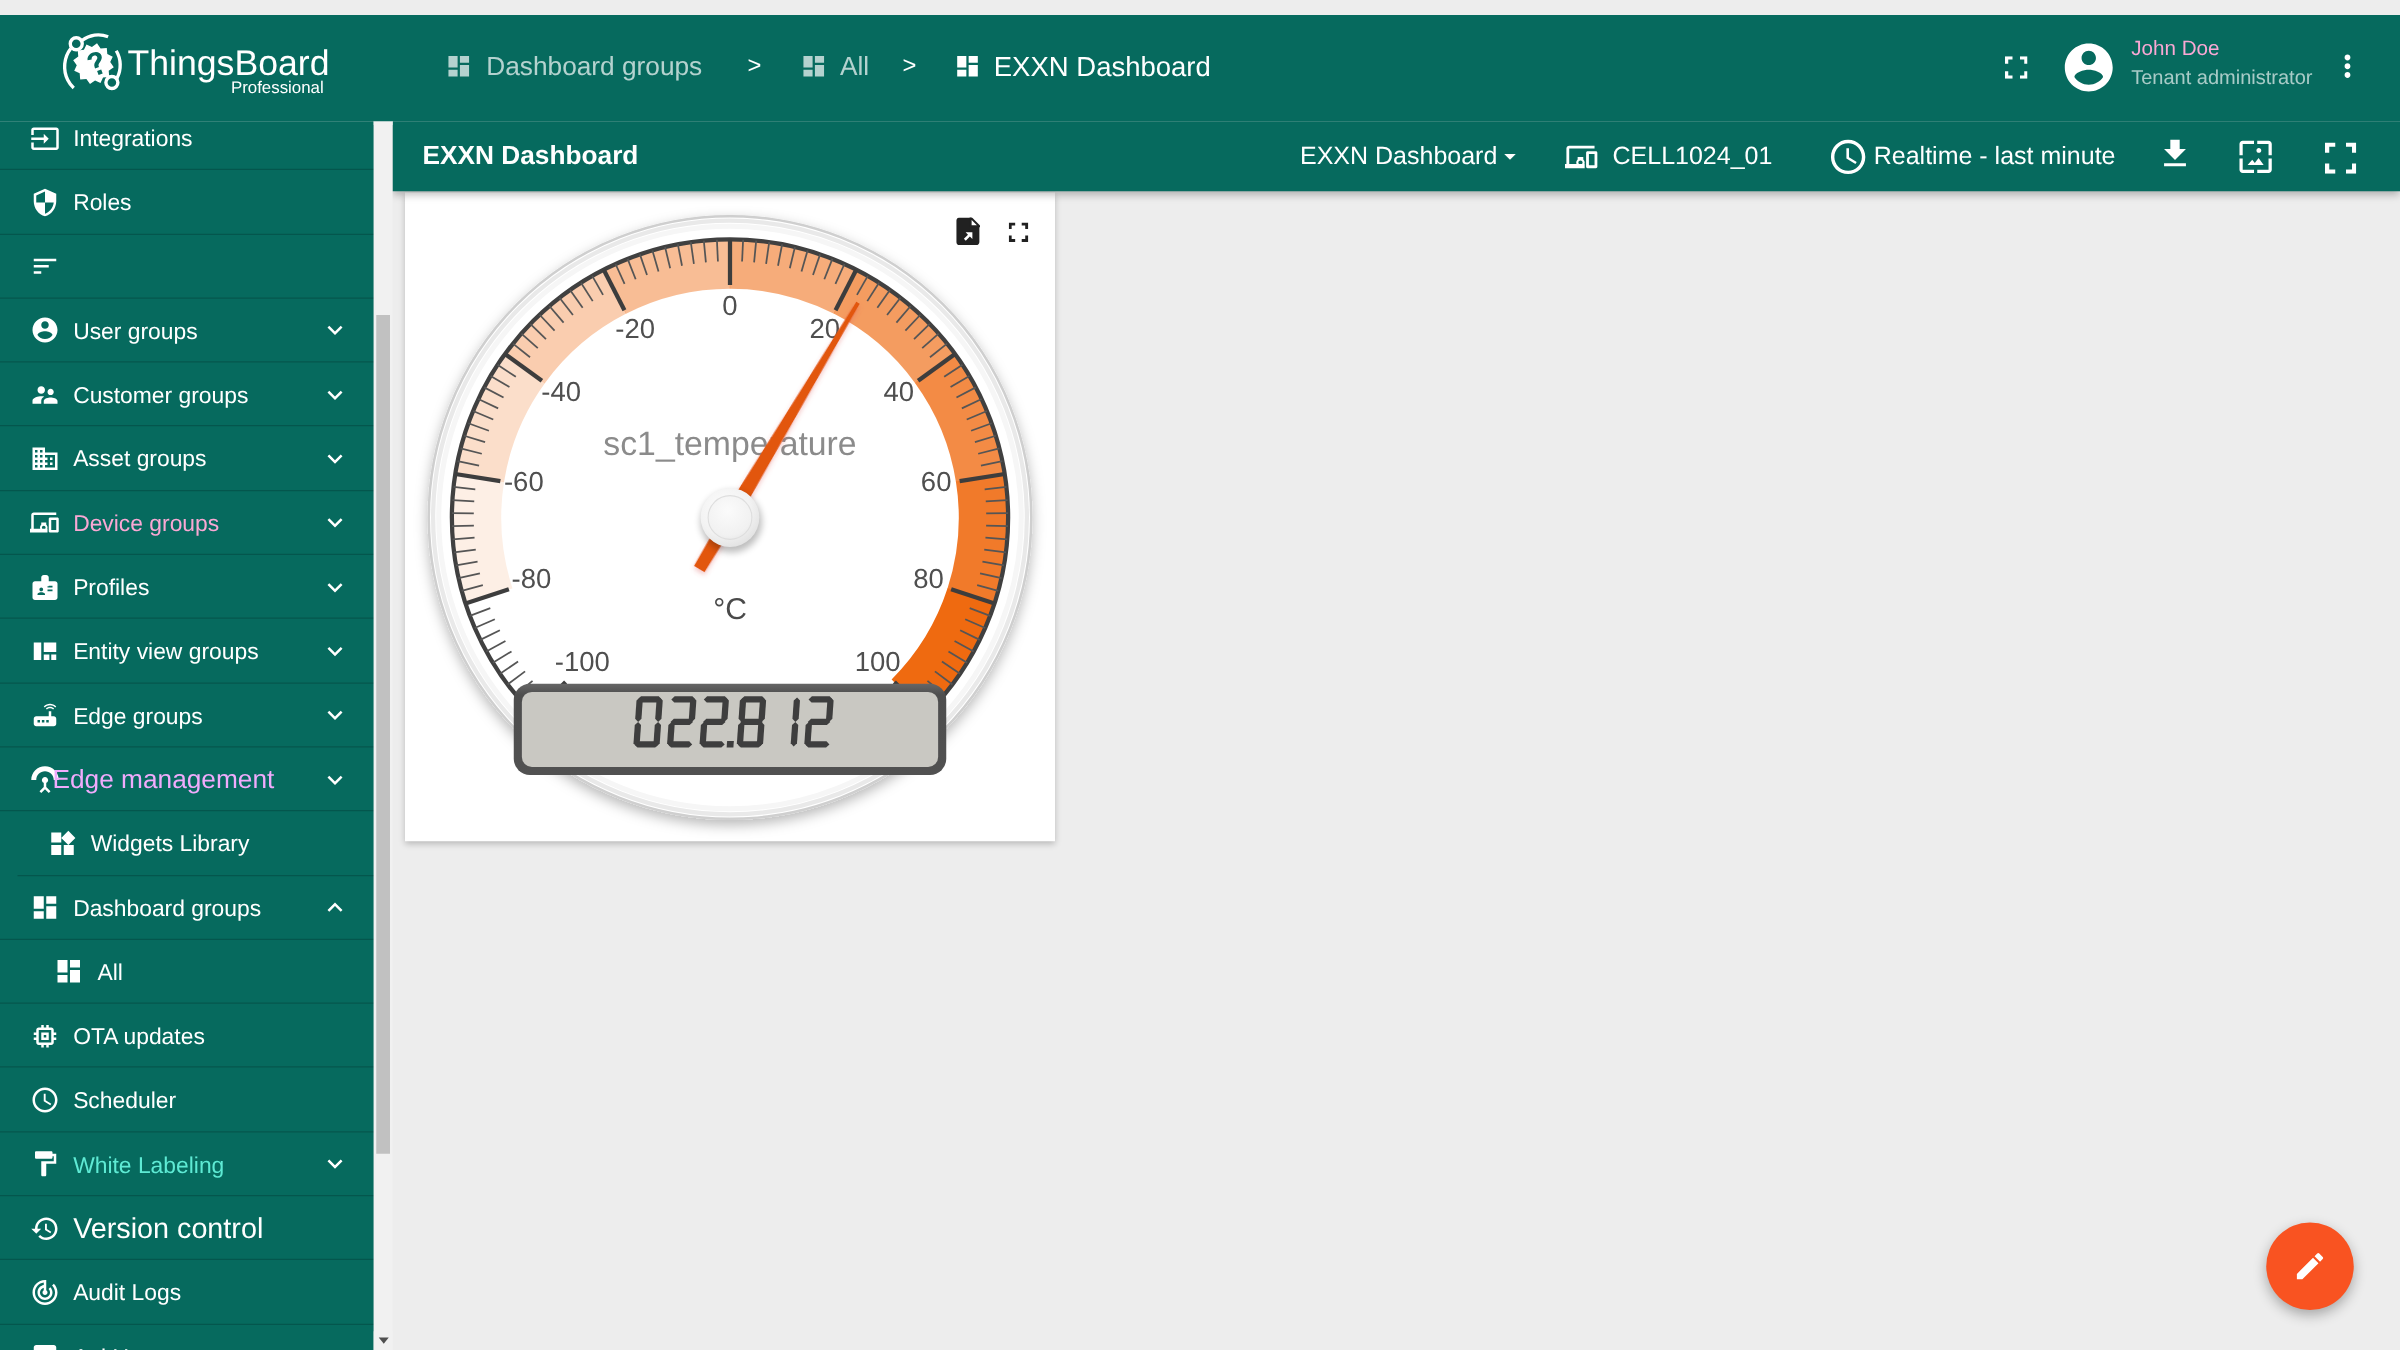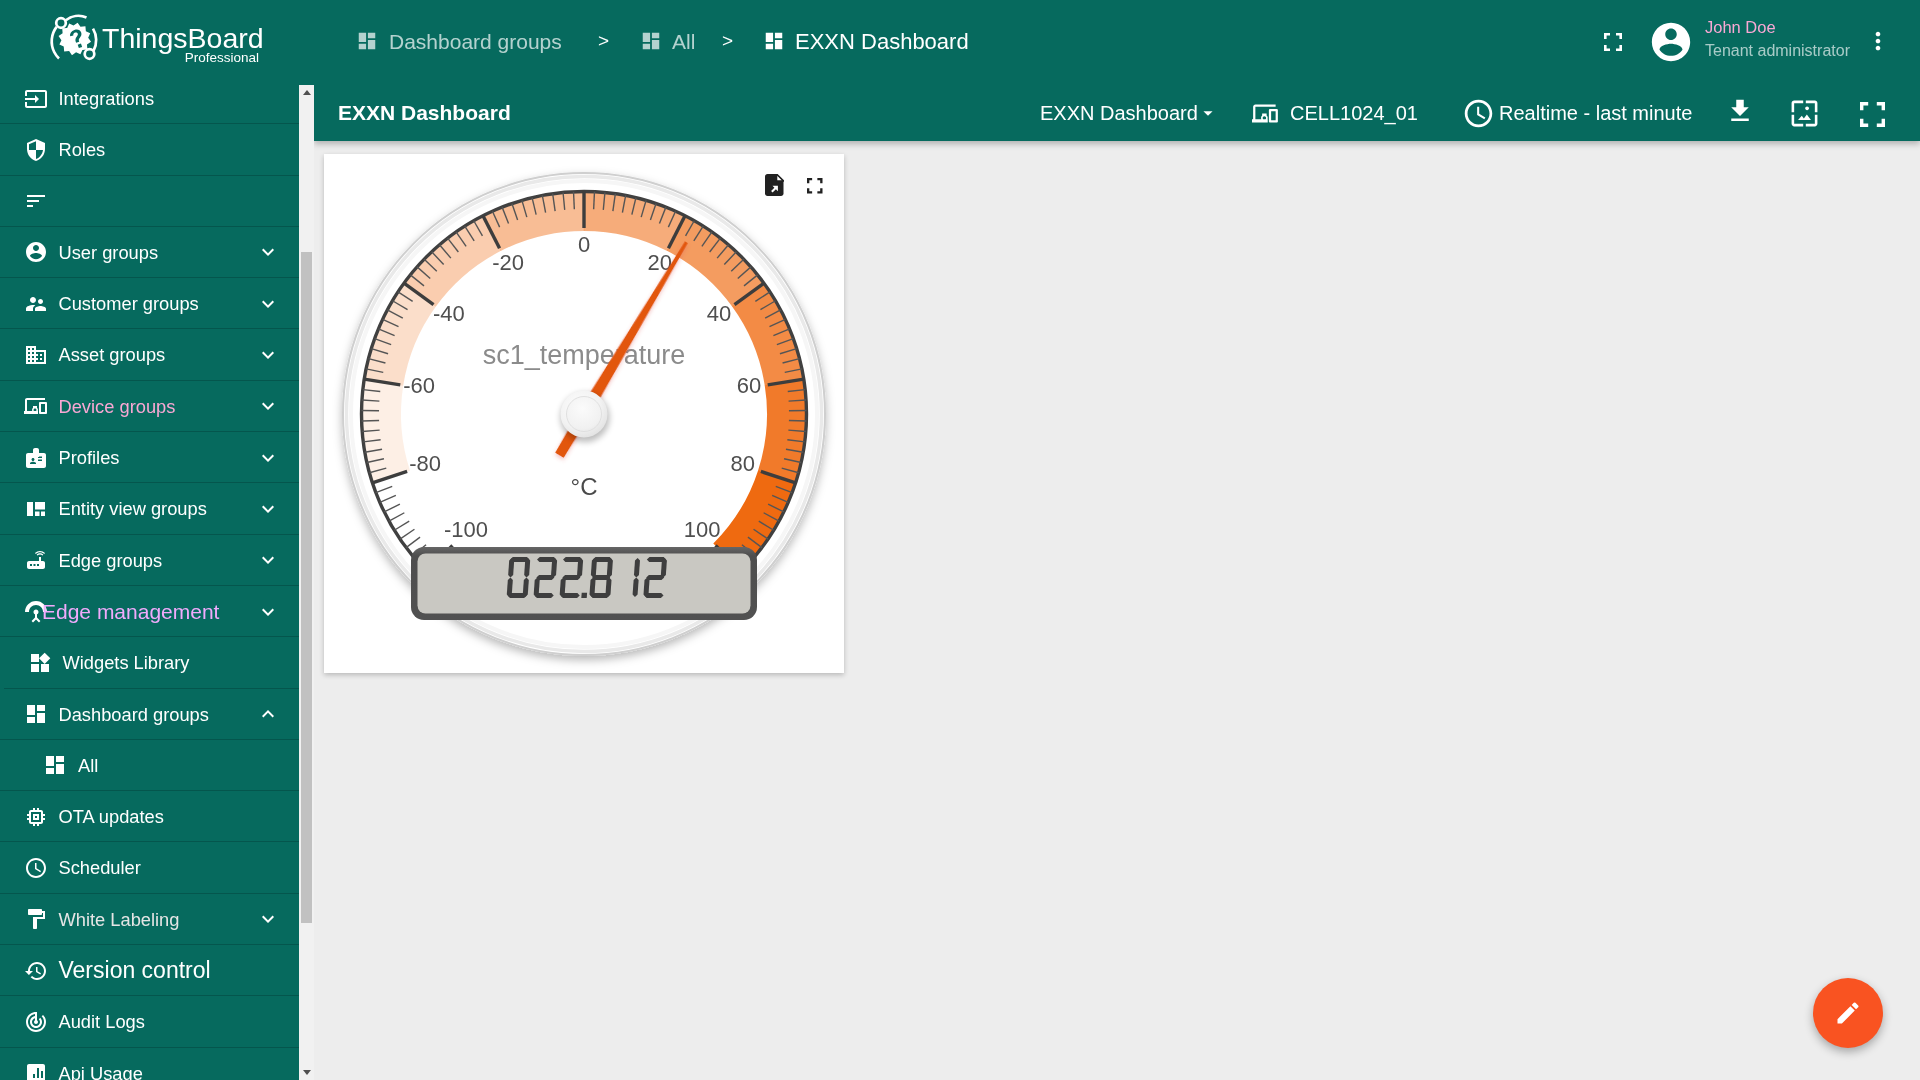--- a/index.html
+++ b/index.html
@@ -1,16 +1,16 @@
 <!DOCTYPE html>
 <html><head><meta charset="utf-8"><title>EXXN Dashboard</title>
 <style>
 * { margin:0; padding:0; box-sizing:border-box; }
 html,body { width:1920px; height:1080px; overflow:hidden; font-family:"Liberation Sans",sans-serif; background:#ededed; }
-.teal { background:#066a5e; }
+.teal { background:#066a5e;margin-top:12px; }
 </style></head>
 <body>
 
 <div class="teal" style="position:absolute;left:0;top:0;width:1920px;height:85px;z-index:30">
 <svg style="position:absolute;left:48px;top:10px" width="230" height="62" viewBox="0 0 230 62">
 <g fill="none" stroke="#fff" stroke-width="2.7">
 <circle cx="13" cy="13" r="4.8"></circle>
 <circle cx="41.5" cy="44" r="4.8"></circle>
 <path d="M8.6 16.8 C 3.0 24, 2.2 34, 6.2 42 C 7.4 44.4, 9.2 46.8, 11.0 48.4"></path>
 <path d="M17.8 10.2 C 23.5 5.8, 31.5 4.6, 38.5 7.4"></path>
@@ -133,21 +133,21 @@
     </div>
 <div style="position:absolute;left:0;top:500.95px;width:299px;height:51.3px;border-bottom:1px solid rgba(0,0,0,0.18)">
       <svg style="position:absolute;left:24px;top:13.6px" width="24" height="24" viewBox="0 0 24 24">
         <path d="M12 5c3.87 0 7 3.13 7 7h2c0-4.97-4.03-9-9-9s-9 4.03-9 9h2c0-3.87 3.13-7 7-7zm1 9.29c.88-.39 1.5-1.26 1.5-2.29 0-1.38-1.12-2.5-2.5-2.5S9.5 10.62 9.5 12c0 1.02.62 1.9 1.5 2.29v3.3L7.59 21 9 22.41l3-3 3 3L16.41 21 13 17.59v-3.3zM12 1c6.07 0 11 4.93 11 11h-2c0-4.97-4.03-9-9-9s-9 4.03-9 9H1C1 5.93 5.93 1 12 1z" fill="#ffffff"></path>
       </svg>
       <div style="position:absolute;left:42px;top:0;height:51.3px;line-height:51.3px;font-size:21px;color:#f0abfc;white-space:nowrap">Edge management</div>
       <svg style="position:absolute;right:19px;top:13.6px" width="24" height="24" viewBox="0 0 24 24">
         <path d="M7.41 8.59 12 13.17l4.59-4.58L18 10l-6 6-6-6 1.41-1.41z" fill="#fff"></path>
       </svg>
     </div>
-<div style="position:absolute;left:4px;top:552.25px;width:299px;height:51.3px;border-bottom:1px solid rgba(0,0,0,0.18)">
+<div style="position:absolute;left:14px;top:552.25px;width:299px;height:51.3px;border-bottom:1px solid rgba(0,0,0,0.18)">
       <svg style="position:absolute;left:24px;top:13.6px" width="24" height="24" viewBox="0 0 24 24">
         <path d="M13 13v8h8v-8h-8zM3 21h8v-8H3v8zM3 3v8h8V3H3zm13.66-1.31L11 7.34 16.66 13l5.66-5.66-5.66-5.65z" fill="#ffffff"></path>
       </svg>
       <div style="position:absolute;left:58.5px;top:0;height:51.3px;line-height:51.3px;font-size:18.3px;color:#fff;white-space:nowrap">Widgets Library</div>
     </div>
 <div style="position:absolute;left:0;top:603.55px;width:299px;height:51.3px;border-bottom:1px solid rgba(0,0,0,0.18)">
       <svg style="position:absolute;left:24px;top:13.6px" width="24" height="24" viewBox="0 0 24 24">
         <path d="M3 13h8V3H3v10zm0 8h8v-6H3v6zm10 0h8V11h-8v10zm0-18v6h8V3h-8z" fill="#ffffff"></path>
       </svg>
       <div style="position:absolute;left:58.5px;top:0;height:51.3px;line-height:51.3px;font-size:18.3px;color:#fff;white-space:nowrap">Dashboard groups</div>
@@ -170,21 +170,21 @@
 <div style="position:absolute;left:0;top:757.45px;width:299px;height:51.3px;border-bottom:1px solid rgba(0,0,0,0.18)">
       <svg style="position:absolute;left:24px;top:13.6px" width="24" height="24" viewBox="0 0 24 24">
         <path d="M11.99 2C6.47 2 2 6.48 2 12s4.47 10 9.99 10C17.52 22 22 17.52 22 12S17.52 2 11.99 2zM12 20c-4.42 0-8-3.58-8-8s3.58-8 8-8 8 3.58 8 8-3.58 8-8 8zm.5-13H11v6l5.25 3.15.75-1.23-4.5-2.67z" fill="#ffffff"></path>
       </svg>
       <div style="position:absolute;left:58.5px;top:0;height:51.3px;line-height:51.3px;font-size:18.3px;color:#fff;white-space:nowrap">Scheduler</div>
     </div>
 <div style="position:absolute;left:0;top:808.75px;width:299px;height:51.3px;border-bottom:1px solid rgba(0,0,0,0.18)">
       <svg style="position:absolute;left:24px;top:13.6px" width="24" height="24" viewBox="0 0 24 24">
         <path d="M18 4V3c0-.55-.45-1-1-1H5c-.55 0-1 .45-1 1v4c0 .55.45 1 1 1h12c.55 0 1-.45 1-1V6h1v4H9v11c0 .55.45 1 1 1h2c.55 0 1-.45 1-1v-9h8V4h-3z" fill="#ffffff"></path>
       </svg>
-      <div style="position:absolute;left:58.5px;top:0;height:51.3px;line-height:51.3px;font-size:18.3px;color:#e5e5e5;white-space:nowrap">White Labeling</div>
+      <div style="position:absolute;left:58.5px;top:0;height:51.3px;line-height:51.3px;font-size:18.3px;color:#5eead4;white-space:nowrap">White Labeling</div>
       <svg style="position:absolute;right:19px;top:13.6px" width="24" height="24" viewBox="0 0 24 24">
         <path d="M7.41 8.59 12 13.17l4.59-4.58L18 10l-6 6-6-6 1.41-1.41z" fill="#fff"></path>
       </svg>
     </div>
 <div style="position:absolute;left:0;top:860.05px;width:299px;height:51.3px;border-bottom:1px solid rgba(0,0,0,0.18)">
       <svg style="position:absolute;left:24px;top:13.6px" width="24" height="24" viewBox="0 0 24 24">
         <path d="M13 3c-4.97 0-9 4.03-9 9H1l3.89 3.89.07.14L9 12H6c0-3.87 3.13-7 7-7s7 3.13 7 7-3.13 7-7 7c-1.93 0-3.68-.79-4.94-2.06l-1.42 1.42C8.27 19.99 10.51 21 13 21c4.97 0 9-4.03 9-9s-4.03-9-9-9zm-1 5v5l4.28 2.54.72-1.21-3.5-2.08V8H12z" fill="#ffffff"></path>
       </svg>
       <div style="position:absolute;left:58.5px;top:0;height:51.3px;line-height:51.3px;font-size:23px;color:#fff;white-space:nowrap">Version control</div>
     </div>

